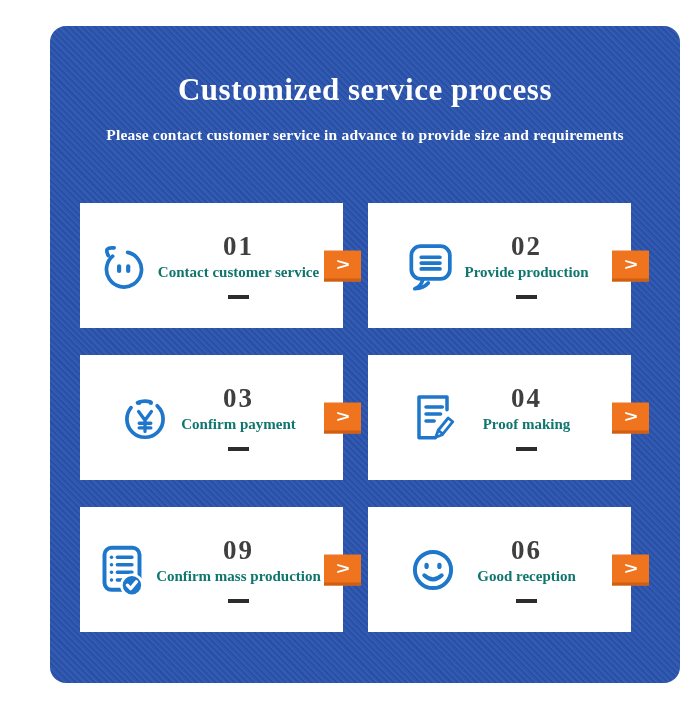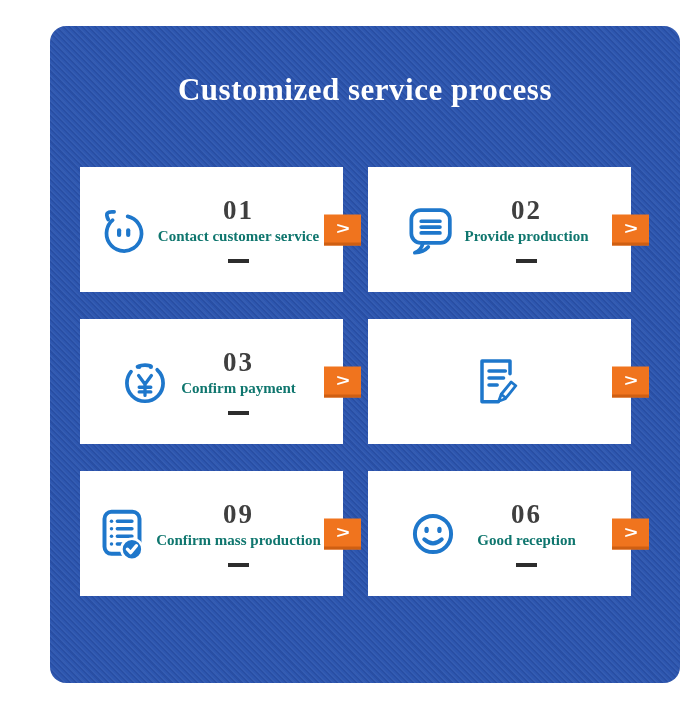--- a/index.html
+++ b/index.html
@@ -120,20 +120,21 @@
     line-height:1;
     transform:scaleX(1.35);
   }
 </style>
 </head>
 <body>
 
 <div class="stage">
   <div class="panel">
     <div class="title">Customized service process</div>
+    <div class="subtitle">Please contact customer service in advance to provide size and requirements</div>
     <div class="grid">
   <div class="card">
     <div class="icon-holder">
     <svg viewBox="0 0 48 48" fill="none" stroke="#1e77cb" stroke-width="3.2" stroke-linecap="round" stroke-linejoin="round">
       <circle cx="24" cy="27" r="15" stroke-dasharray="80 14.2" transform="rotate(-78 24 27)"></circle>
       <path d="M10.5,15 Q6.5,7.5 15.5,8.5"></path>
       <rect x="18" y="22.5" width="3.6" height="7.5" rx="1.8" fill="#1e77cb" stroke="none"></rect>
       <rect x="25.8" y="22.5" width="3.6" height="7.5" rx="1.8" fill="#1e77cb" stroke="none"></rect>
     </svg>
   </div>
@@ -186,20 +187,25 @@
 
   <div class="card">
     <div class="icon-holder">
     <svg viewBox="0 0 48 48" fill="none" stroke="#1e77cb" stroke-width="3" stroke-linecap="round" stroke-linejoin="round">
       <path d="M36,17 V6 H12 V41 H26"></path>
       <path d="M18,14.5 h14 M18,20.5 h12.5 M18,26.5 h7"></path>
       <path d="M28.5,34.5 l8.5,-10.5 4,3.2 -8.5,10.5 z" stroke-width="2.4"></path>
       <path d="M28.5,34.5 l-2.2,6 5.7,-2.2" stroke-width="2.4"></path>
     </svg>
   </div>
+    <div class="txt">
+      <div class="num">04</div>
+      <div class="label">Proof making</div>
+      <div class="dash"></div>
+    </div>
     <div class="arrow-btn">
       <span>&gt;</span>
     </div>
   </div>
 
   <div class="card">
     <div class="icon-holder">
     <svg viewBox="0 0 48 48" fill="none" stroke="#1e77cb" stroke-width="3.4" stroke-linecap="round" stroke-linejoin="round">
       <rect x="9" y="5" width="30" height="36" rx="6"></rect>
       <path d="M20,13 h12.5 M20,19.5 h12.5 M20,26 h12.5 M20,32.5 h7" stroke-width="3"></path>

